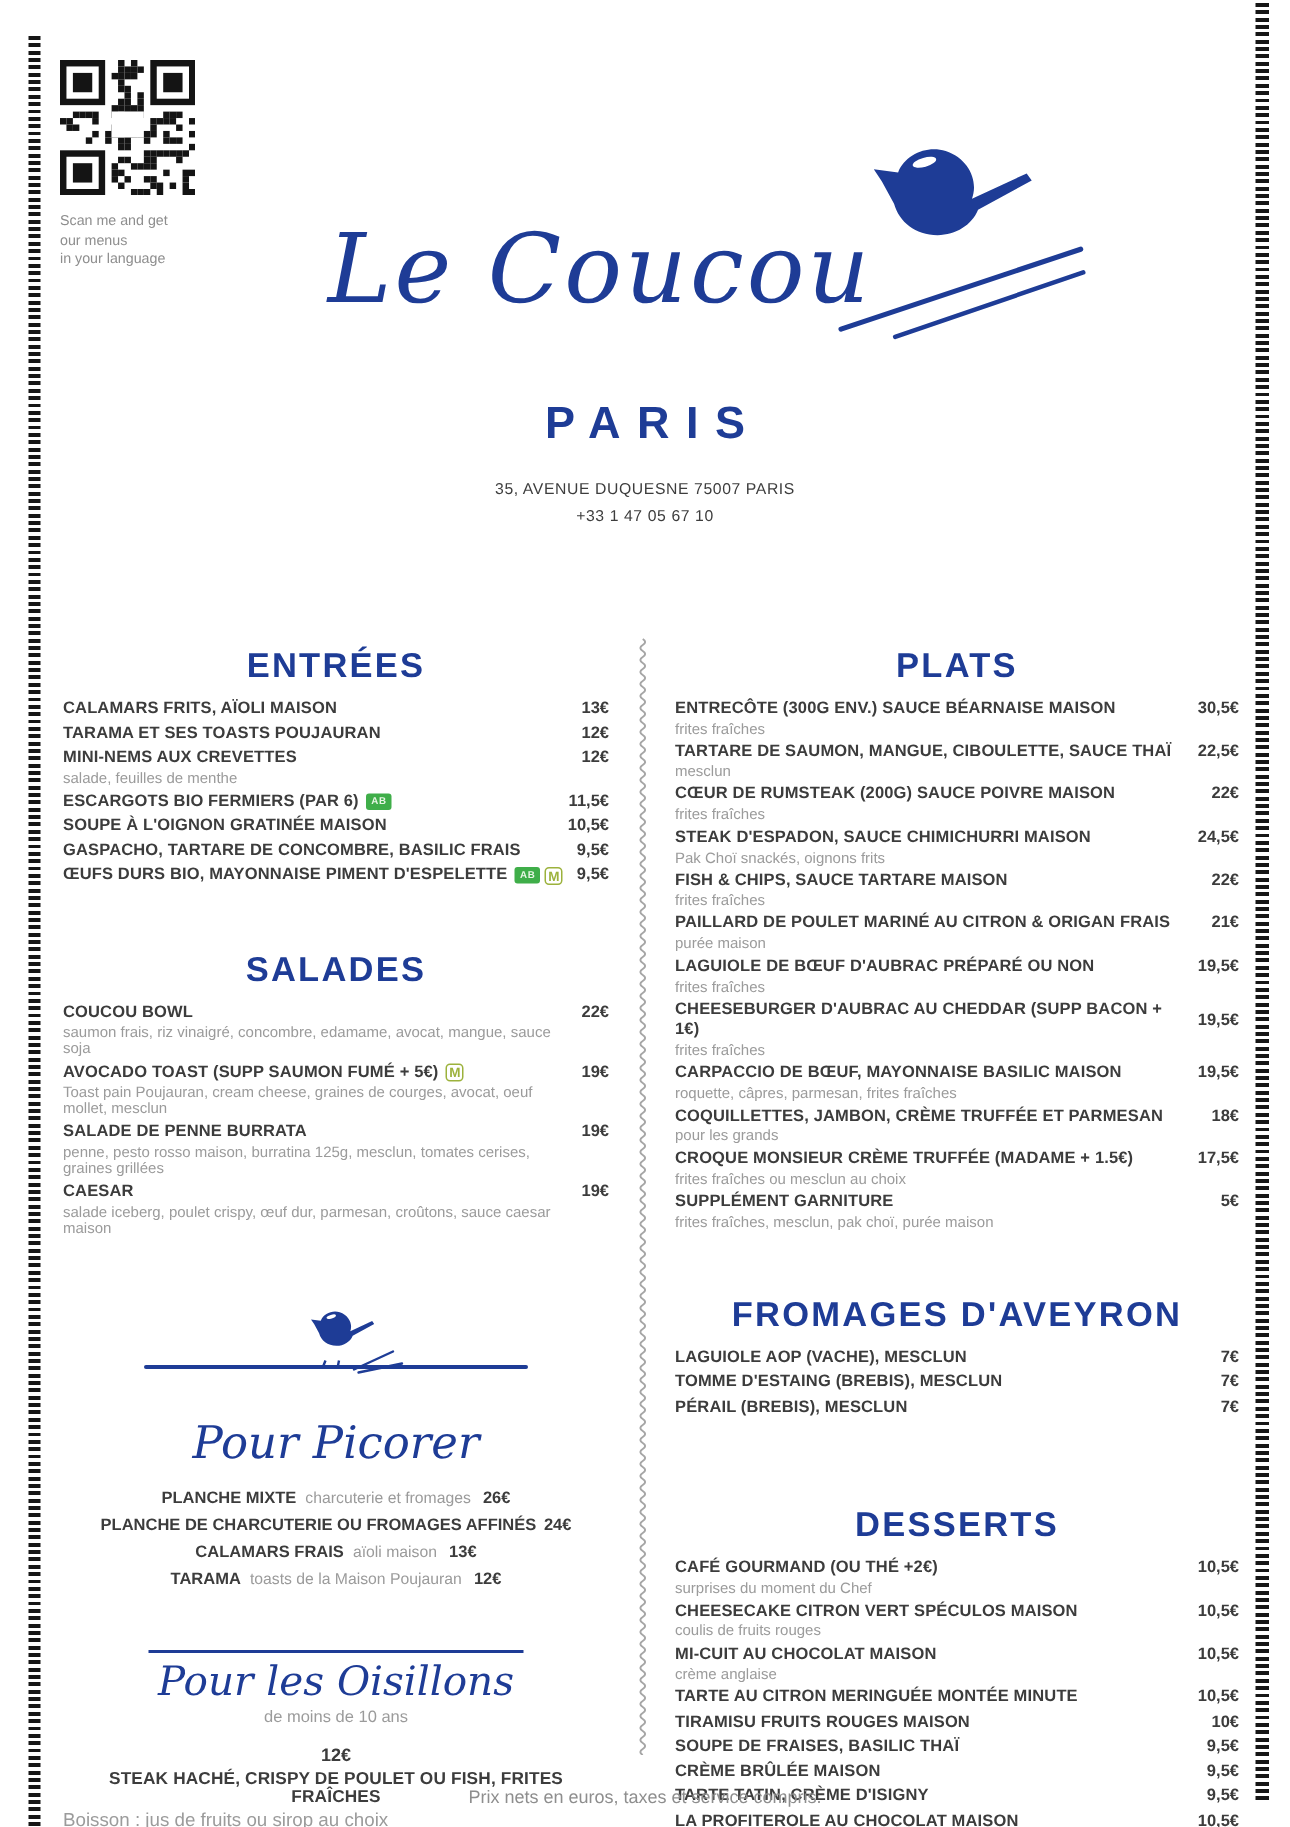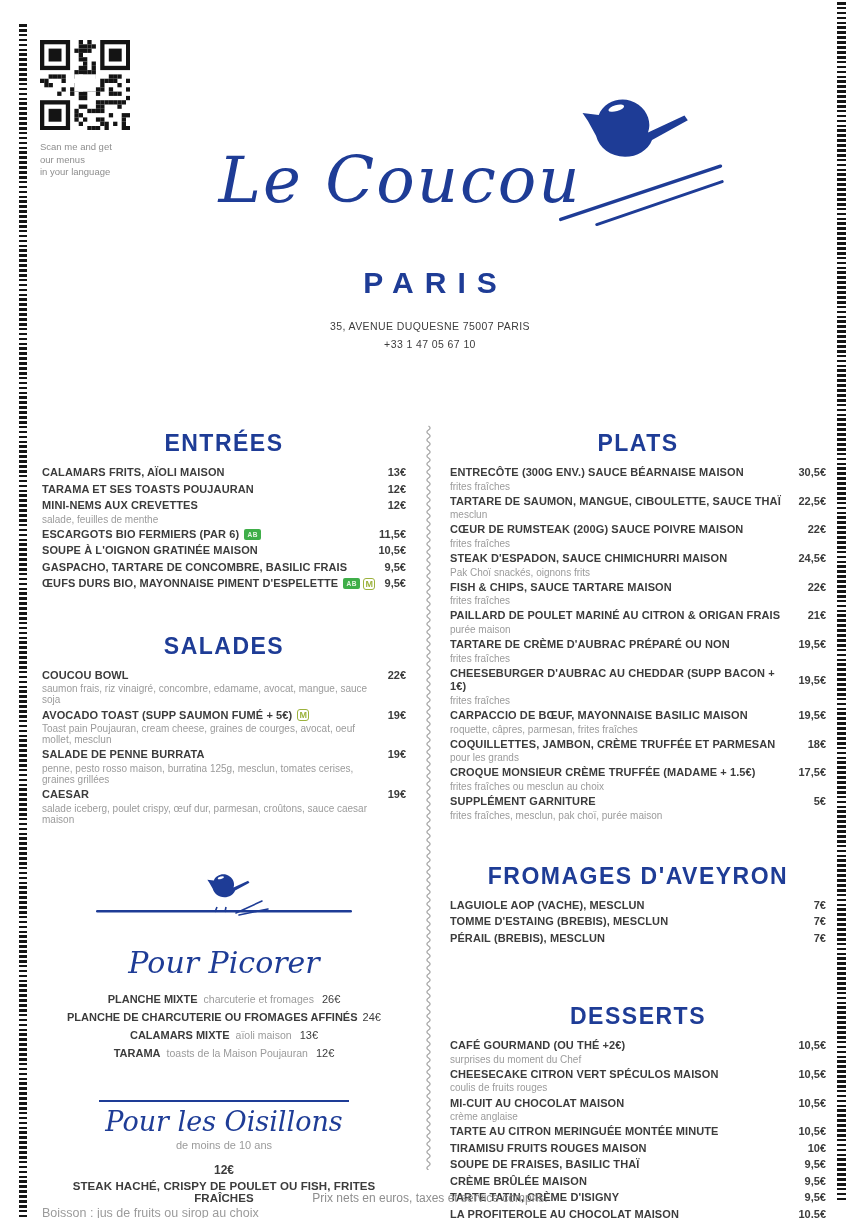--- a/index.html
+++ b/index.html
@@ -48,21 +48,21 @@
   .sec-desserts{margin-top:58px;}
 
   
   .bird-divider{margin:42px auto 0 auto;width:256px;height:56px;}
 
   .picorer-title{margin-top:22px;text-align:center;font-size:30px;}
   .picorer-items{margin-top:10px;}
   .picorer-item{text-align:center;font-size:11px;line-height:18px;}
   .p-name{font-weight:bold;color:var(--ink);}
   .p-desc{color:var(--muted);font-size:10.5px;margin:0 3px;}
-  .p-price{font-weight:normal;color:var(--ink);margin-left:2px;text-align:center;}
+  .p-price{font-weight:bold;color:var(--ink);margin-left:2px;text-align:center;}
 
   .oisillons-rule{margin:38px auto 0 auto;width:250px;border-top:2.5px solid var(--navy);}
   .oisillons-title{margin-top:4px;text-align:center;font-size:27px;}
   .oisillons-sub{text-align:center;font-size:11px;color:var(--muted);margin-top:2px;}
   .oisillons-price{text-align:center;font-size:12px;font-weight:bold;color:var(--ink);margin-top:12px;}
   .oisillons-main{text-align:center;font-size:11.5px;font-weight:bold;color:var(--ink);margin-top:3px;letter-spacing:0.1px;}
   .oisillons-drink{text-align:left;font-size:12.5px;color:var(--muted);margin-top:2px;}
 
   .wavy-divider{position:absolute;left:422px;top:424px;width:13px;height:746px;}
   .footer-note{position:absolute;left:0;right:0;top:1191px;text-align:center;font-size:12px;color:#8e8e8e;}
@@ -355,21 +355,21 @@
     <span class="p-name">PLANCHE MIXTE</span>
     <span class="p-desc">charcuterie et fromages</span>
     <span class="p-price">26€</span>
   </div>
         <div class="picorer-item">
     <span class="p-name">PLANCHE DE CHARCUTERIE OU FROMAGES AFFINÉS</span>
     
     <span class="p-price">24€</span>
   </div>
         <div class="picorer-item">
-    <span class="p-name">CALAMARS MIXTE</span>
+    <span class="p-name">CALAMARS FRAIS</span>
     <span class="p-desc">aïoli maison</span>
     <span class="p-price">13€</span>
   </div>
         <div class="picorer-item">
     <span class="p-name">TARAMA</span>
     <span class="p-desc">toasts de la Maison Poujauran</span>
     <span class="p-price">12€</span>
   </div>
       </div>
 
@@ -428,21 +428,21 @@
           <div class="item">
     <div class="item-line">
       <span class="item-name">PAILLARD DE POULET MARINÉ AU CITRON &amp; ORIGAN FRAIS</span>
       <span class="item-icons"></span>
       <span class="item-price">21€</span>
     </div>
     <div class="item-desc">purée maison</div>
   </div>
           <div class="item">
     <div class="item-line">
-      <span class="item-name">TARTARE DE CRÈME D'AUBRAC PRÉPARÉ OU NON</span>
+      <span class="item-name">LAGUIOLE DE BŒUF D'AUBRAC PRÉPARÉ OU NON</span>
       <span class="item-icons"></span>
       <span class="item-price">19,5€</span>
     </div>
     <div class="item-desc">frites fraîches</div>
   </div>
           <div class="item">
     <div class="item-line">
       <span class="item-name">CHEESEBURGER D'AUBRAC AU CHEDDAR (SUPP BACON + 1€)</span>
       <span class="item-icons"></span>
       <span class="item-price">19,5€</span>

